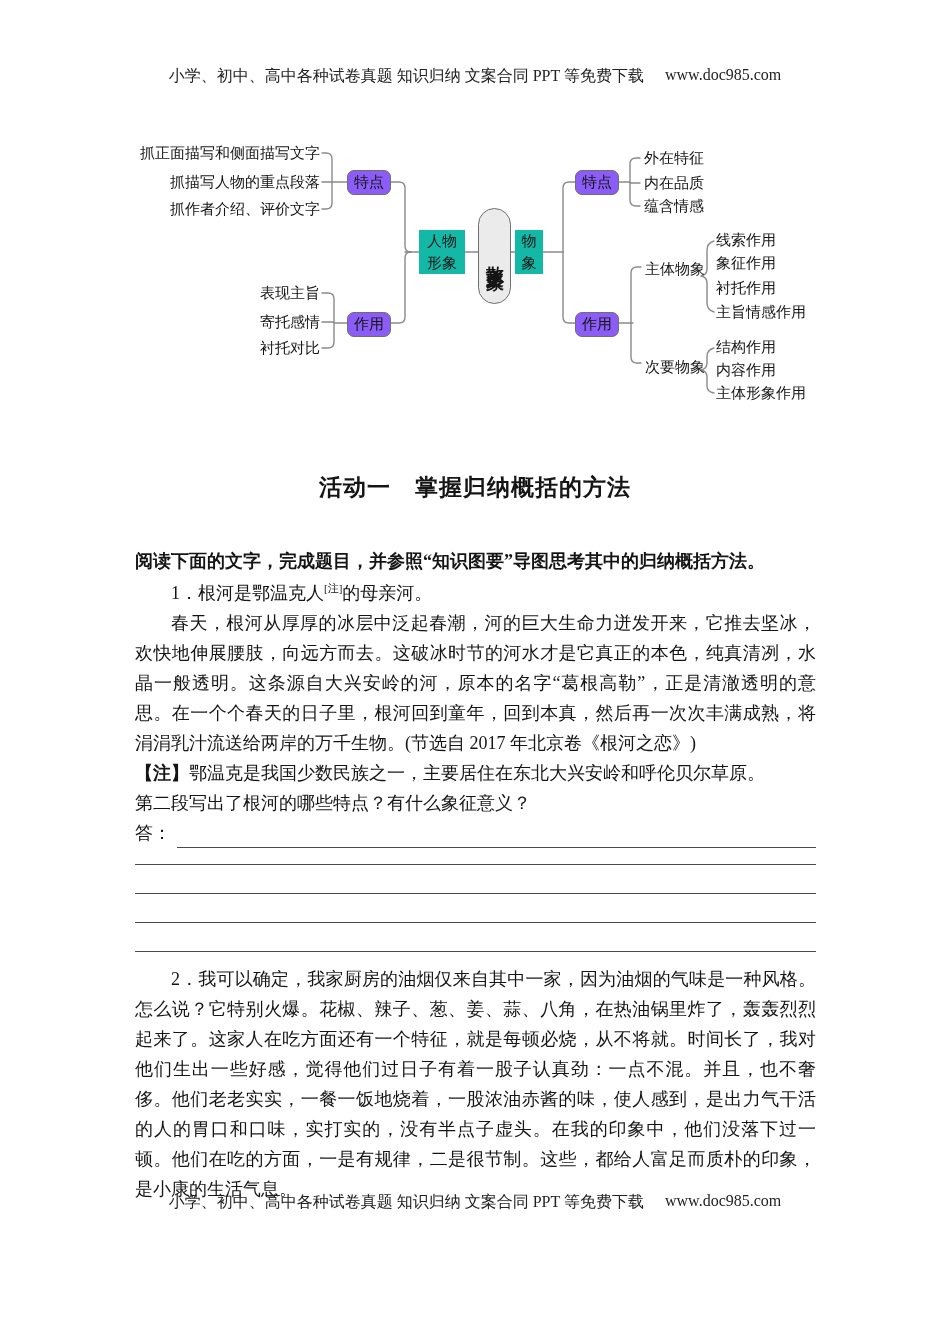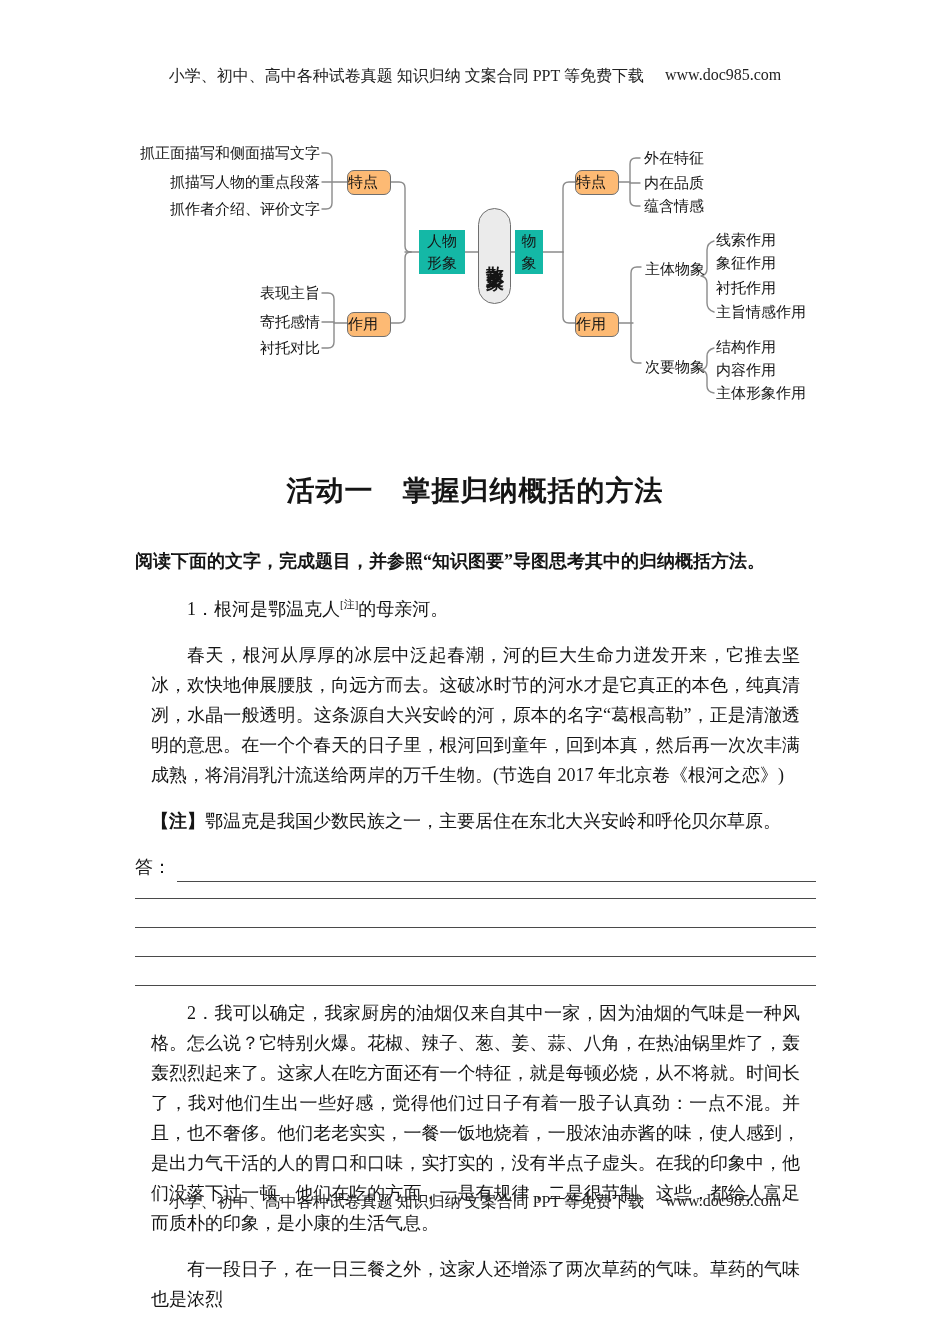--- a/index.html
+++ b/index.html
@@ -8,37 +8,37 @@
   
   .runhead{position:absolute;left:0;width:950px;display:flex;justify-content:center;gap:21px;
            font-size:16px;color:#222;}
   .runhead.top{top:66px;}
   .runhead.bottom{top:1192px;}
   
   .diagram{position:absolute;left:0;top:130px;width:950px;height:300px;font-size:15px;}
   .diagram svg{position:absolute;left:0;top:0;}
   .dnode{position:absolute;white-space:nowrap;line-height:22px;}
   .dleft{width:185px;left:135px;text-align:right;}
-  .dbox{position:absolute;width:42px;height:23px;line-height:23px;text-align:left;
-        border:1.4px solid #6f6f6f;border-radius:7px;background:#fdba74;font-size:15px;}
+  .dbox{position:absolute;width:42px;height:23px;line-height:23px;text-align:center;
+        border:1.4px solid #6f6f6f;border-radius:7px;background:#8b5cf6;font-size:15px;}
   .pill{position:absolute;left:478px;top:78px;width:31px;height:94px;
         background:#ebebeb;border:1.5px solid #6f6f6f;border-radius:17px;
         display:flex;align-items:center;justify-content:center;}
   .pill span{writing-mode:vertical-rl;text-orientation:upright;font-weight:bold;
              font-size:18px;letter-spacing:2px;line-height:31px;}
   .branchlbl{position:absolute;text-align:center;line-height:22px;background:#14b8a6;}
   
   .main-title{position:absolute;left:0;top:472px;width:950px;text-align:center;
               font-family:"Liberation Sans","DejaVu Sans",sans-serif;
-              font-size:28px;font-weight:bold;letter-spacing:1px;}
+              font-size:23px;font-weight:bold;letter-spacing:1px;}
   .intro{position:absolute;left:135px;top:546px;width:690px;font-size:18px;line-height:30px;font-weight:bold;}
   .bodycol{position:absolute;left:135px;top:578px;width:681px;font-size:18px;line-height:30px;
            text-align:justify;}
   .indent{text-indent:2em;}
-  .para{margin:16px;}
+  .para{margin:0;}
   sup.notemark{font-size:11px;vertical-align:super;line-height:0;}
   .notelabel{font-family:"Liberation Sans","DejaVu Sans",sans-serif;font-weight:bold;}
   .ansrow{display:flex;align-items:flex-end;height:30px;}
   .ansrow .fill{flex:1;border-bottom:1.3px solid #4a4a4a;height:26px;margin-left:6px;}
   .blankline{border-bottom:1.3px solid #4a4a4a;}
   .bl1{height:16px;} .bl{height:28px;}
 </style>
 </head>
 <body>
 
@@ -129,32 +129,32 @@
   <div class="intro">阅读下面的文字，完成题目，并参照“知识图要”导图思考其中的归纳概括方法。</div>
 
   <div class="bodycol">
 
     <p class="para indent"><span>1．根河是鄂温克人</span><sup class="notemark">[注]</sup><span>的母亲河。</span></p>
 
     <p class="para indent">春天，根河从厚厚的冰层中泛起春潮，河的巨大生命力迸发开来，它推去坚冰，欢快地伸展腰肢，向远方而去。这破冰时节的河水才是它真正的本色，纯真清冽，水晶一般透明。这条源自大兴安岭的河，原本的名字“葛根高勒”，正是清澈透明的意思。在一个个春天的日子里，根河回到童年，回到本真，然后再一次次丰满成熟，将涓涓乳汁流送给两岸的万千生物。(节选自 2017 年北京卷《根河之恋》)</p>
 
     <p class="para"><span class="notelabel">【注】</span><span>鄂温克是我国少数民族之一，主要居住在东北大兴安岭和呼伦贝尔草原。</span></p>
 
+    <p class="para">第二段写出了根河的哪些特点？有什么象征意义？</p>
 
     <div class="ansrow">
       <span>答：</span>
       <span class="fill"></span>
     </div>
     <div class="blankline bl1"></div>
     <div class="blankline bl"></div>
     <div class="blankline bl"></div>
     <div class="blankline bl"></div>
 
     <p class="para indent" style="margin-top:12px">2．我可以确定，我家厨房的油烟仅来自其中一家，因为油烟的气味是一种风格。怎么说？它特别火爆。花椒、辣子、葱、姜、蒜、八角，在热油锅里炸了，轰轰烈烈起来了。这家人在吃方面还有一个特征，就是每顿必烧，从不将就。时间长了，我对他们生出一些好感，觉得他们过日子有着一股子认真劲：一点不混。并且，也不奢侈。他们老老实实，一餐一饭地烧着，一股浓油赤酱的味，使人感到，是出力气干活的人的胃口和口味，实打实的，没有半点子虚头。在我的印象中，他们没落下过一顿。他们在吃的方面，一是有规律，二是很节制。这些，都给人富足而质朴的印象，是小康的生活气息。</p>
-    <p class="para indent">有一段日子，在一日三餐之外，这家人还增添了两次草药的气味。草药的气味也是浓烈</p>
   </div>
 
   <div class="runhead bottom">
     <span>小学、初中、高中各种试卷真题 知识归纳 文案合同 PPT 等免费下载</span>
     <span>www.doc985.com</span>
   </div>
 
 </div>
 
 </body></html>

